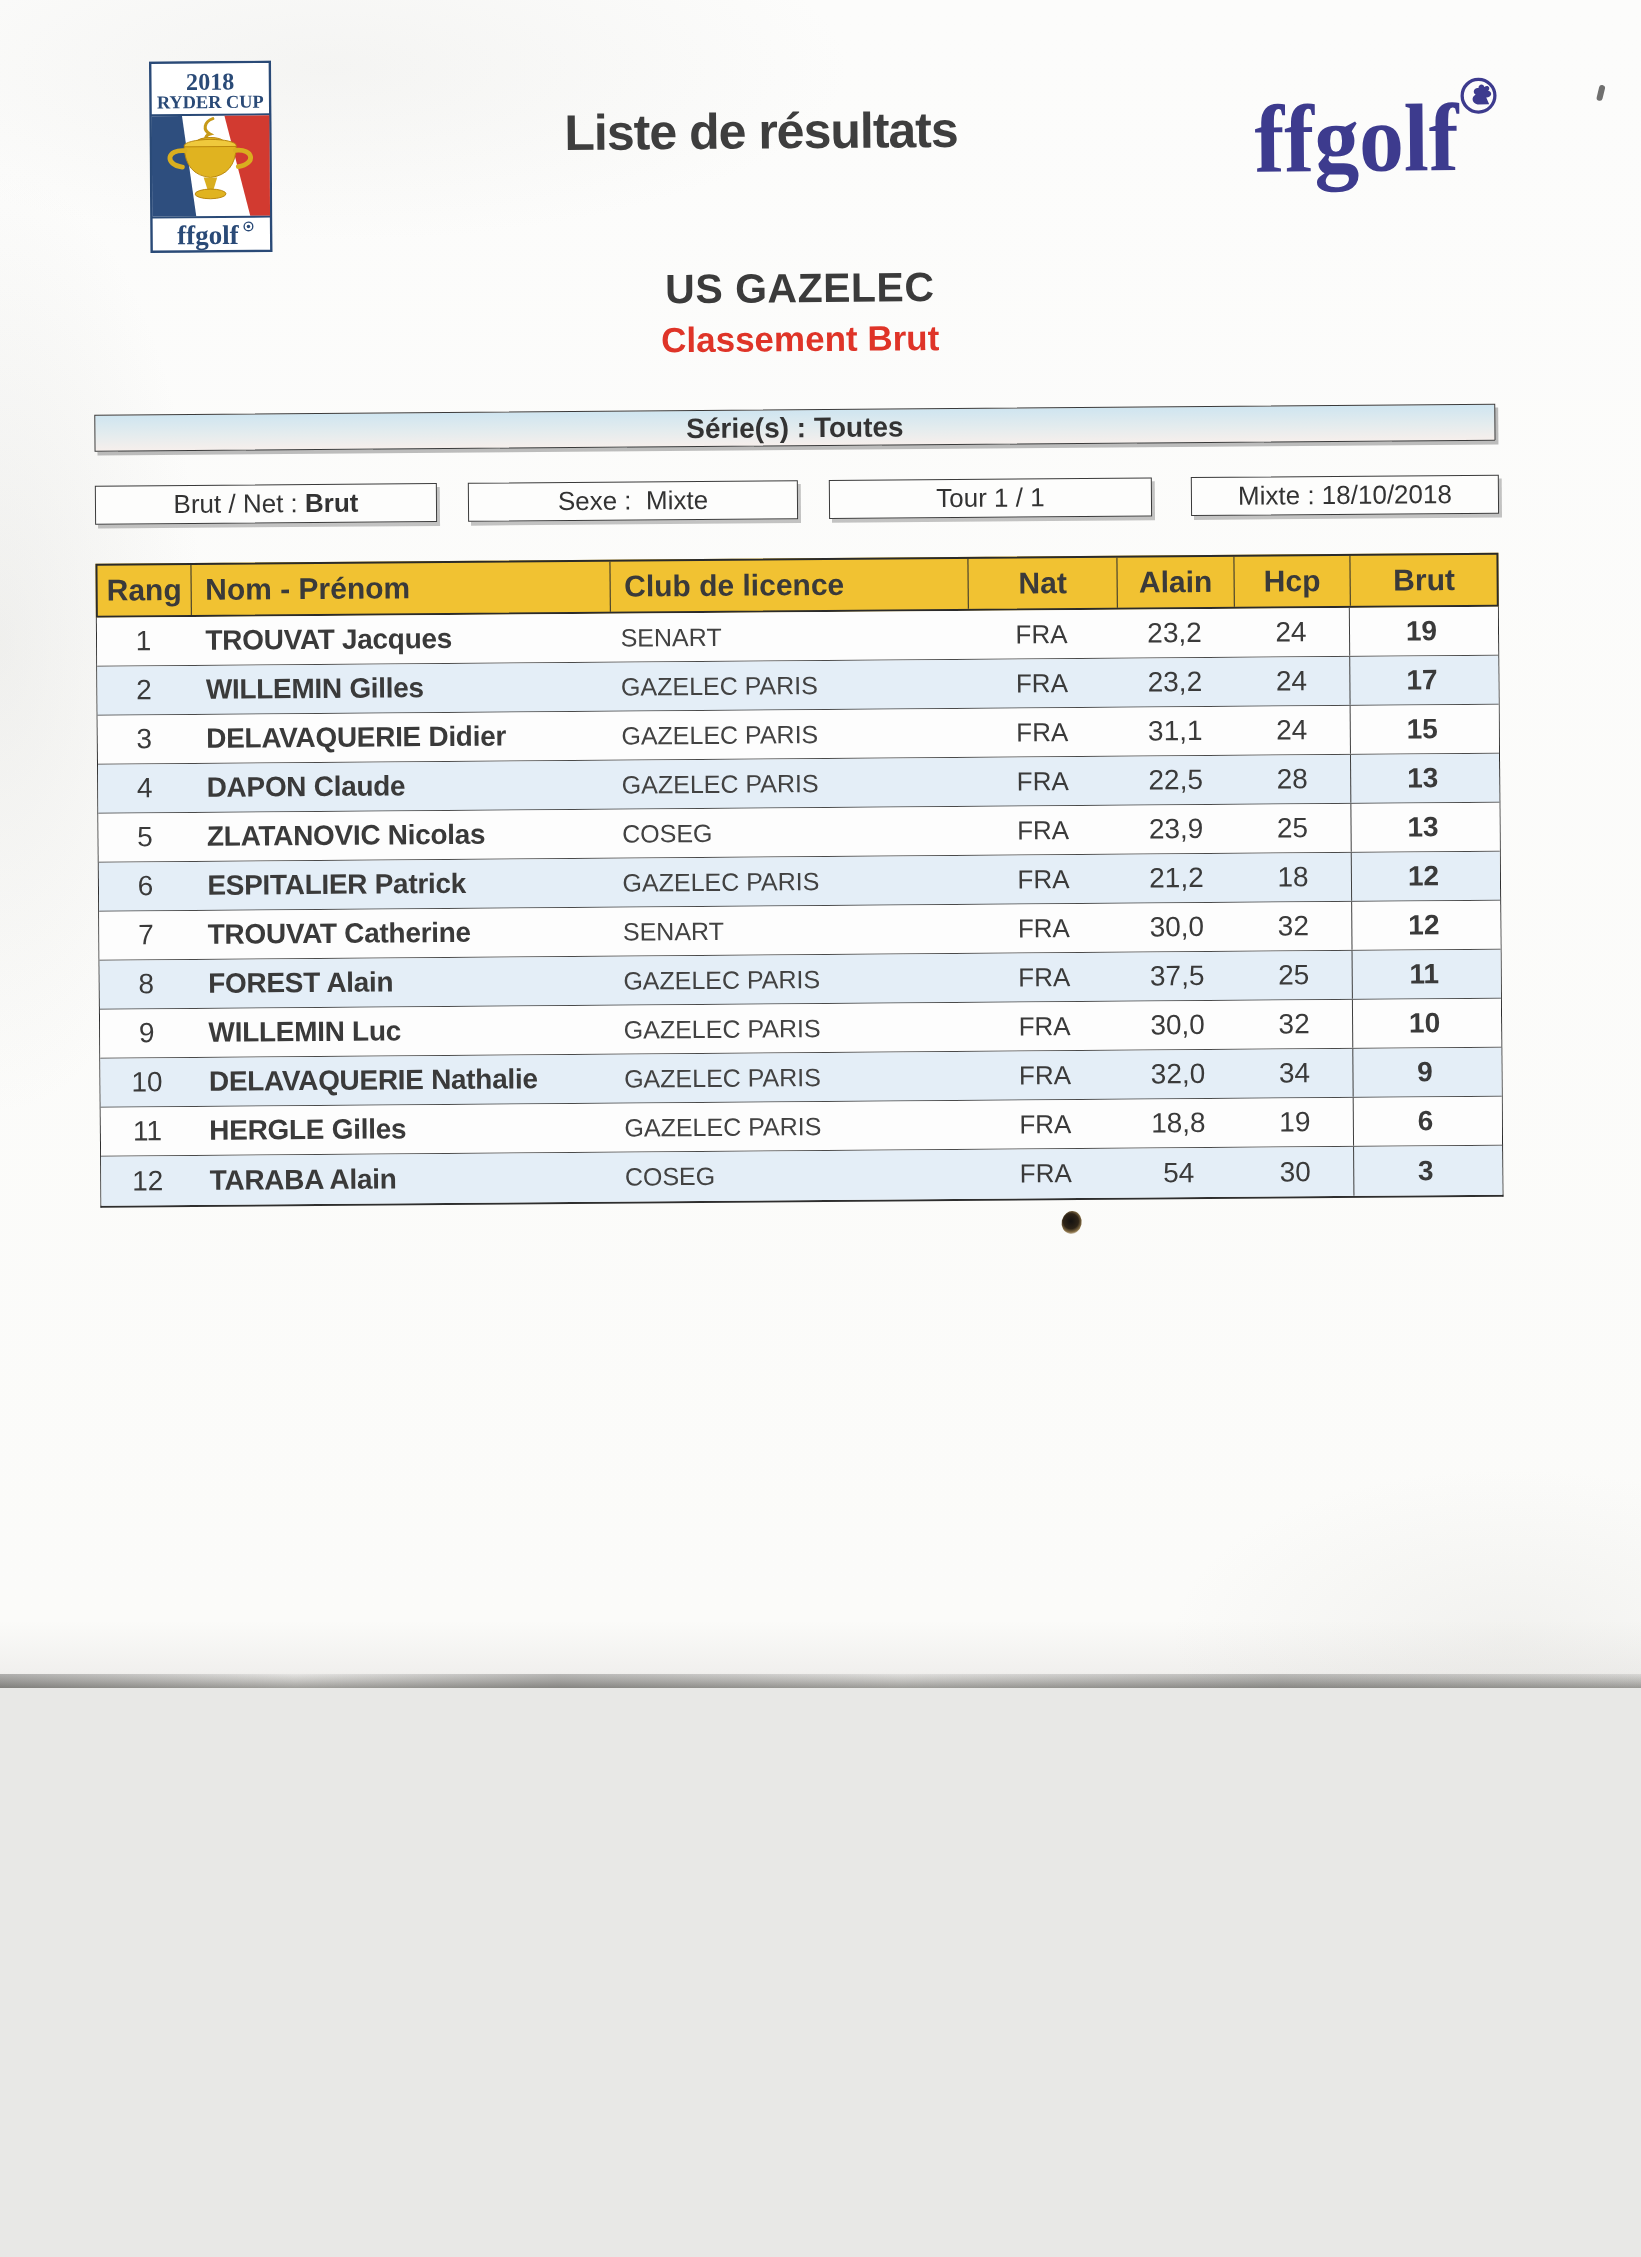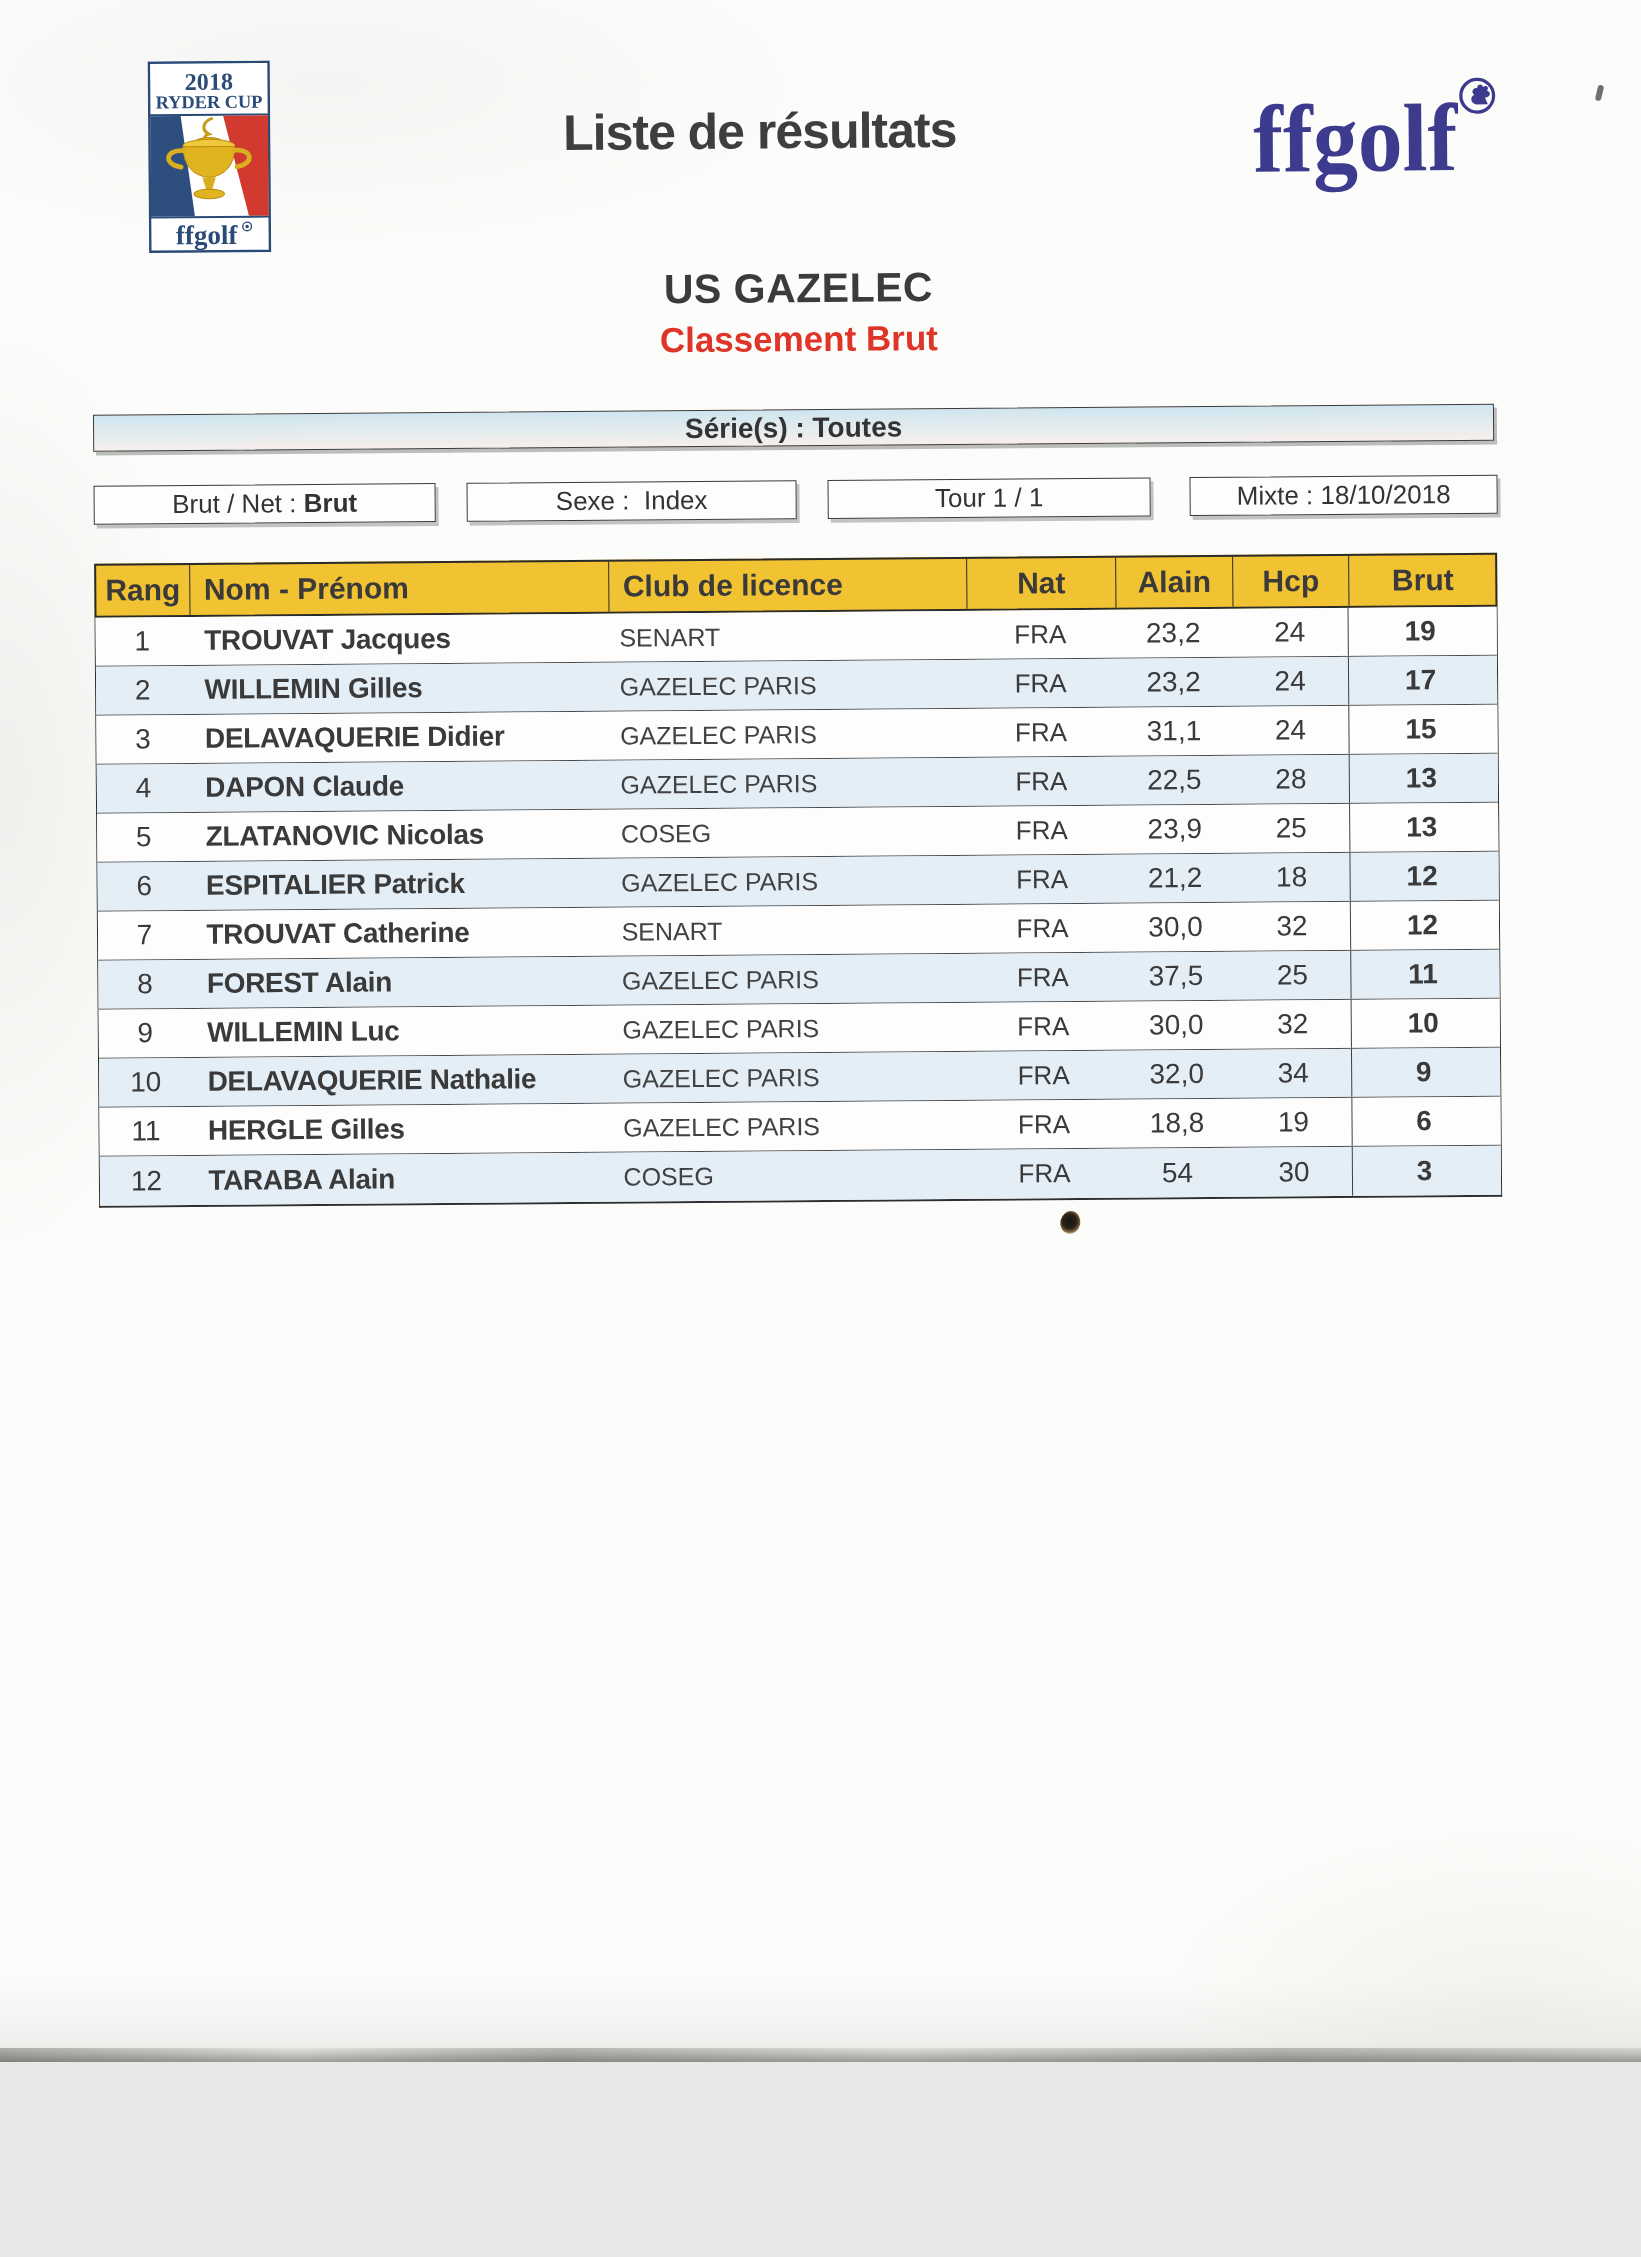--- a/index.html
+++ b/index.html
@@ -1,17 +1,17 @@
 <!DOCTYPE html>
 <html style="--header-yellow: #F1C232; --row-alt-blue: #E4EEF7; --accent-red: #DF3428; --navy: #2A4A77; --ffgolf-blue: #3D3B8E; --flag-red: #D23A30; --flag-blue: #2E4E7E; --trophy-gold: #E0B320;"><head>
 <meta charset="utf-8">
 <style>
   html,body{margin:0;padding:0;background:#e8e8e6;}
   .page{
-    position:relative; width:1641px; height:2062px; overflow:hidden;
+    position:relative; width:1641px; height:1688px; overflow:hidden;
     background:
       radial-gradient(ellipse 869px 290px at 20% 4%, rgba(210,210,205,.18), transparent 60%),
       radial-gradient(ellipse 290px 676px at 0% 38%, rgba(190,190,185,.20), transparent 70%),
       radial-gradient(ellipse 483px 241px at 92% 97%, rgba(200,200,195,.18), transparent 70%),
       linear-gradient(180deg,#fcfcfb 0%,#fbfbf9 96%,#f1f0ee 99%,#e6e5e2 100%);
     font-family:"Liberation Sans", sans-serif; color:#3a3a3a;
   }
   .sheet{position:absolute; inset:0; transform:rotate(-0.45deg); transform-origin:50% 45%;}
 
   
@@ -128,21 +128,21 @@
     <div class="corner-speck"></div>
 
     <div class="club-title">US GAZELEC</div>
     <div class="subtitle">Classement Brut</div>
 
     <div class="series-bar">
       <span>Série(s) : Toutes</span>
     </div>
 
     <div class="info-box box-brutnet"><span>Brut / Net : </span><span class="val-bold">Brut</span></div>
-    <div class="info-box box-sexe"><span>Sexe :  </span><span>Index</span></div>
+    <div class="info-box box-sexe"><span>Sexe :  </span><span>Mixte</span></div>
     <div class="info-box box-tour"><span>Tour 1 / 1</span></div>
     <div class="info-box box-date"><span>Mixte : </span><span>18/10/2018</span></div>
 
     <div class="rtable">
       <div class="thead">
           <div class="hcell h0">Rang</div>
           <div class="hcell h1">Nom - Prénom</div>
           <div class="hcell h2">Club de licence</div>
           <div class="hcell h3">Nat</div>
           <div class="hcell h4">Alain</div>

